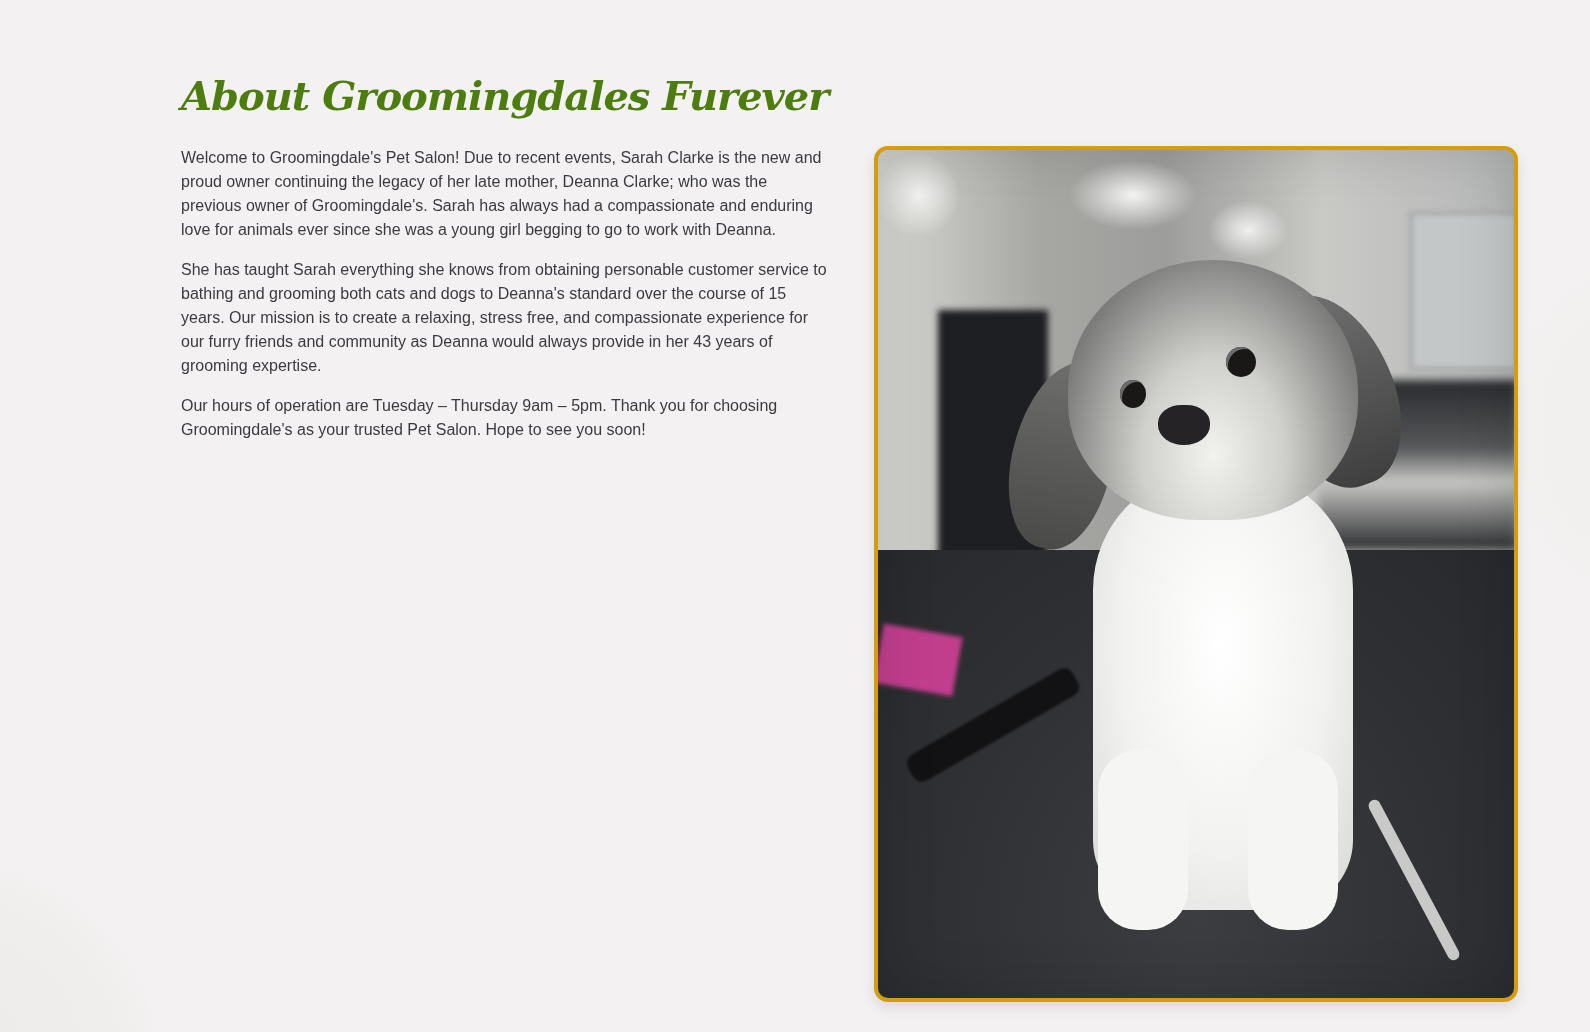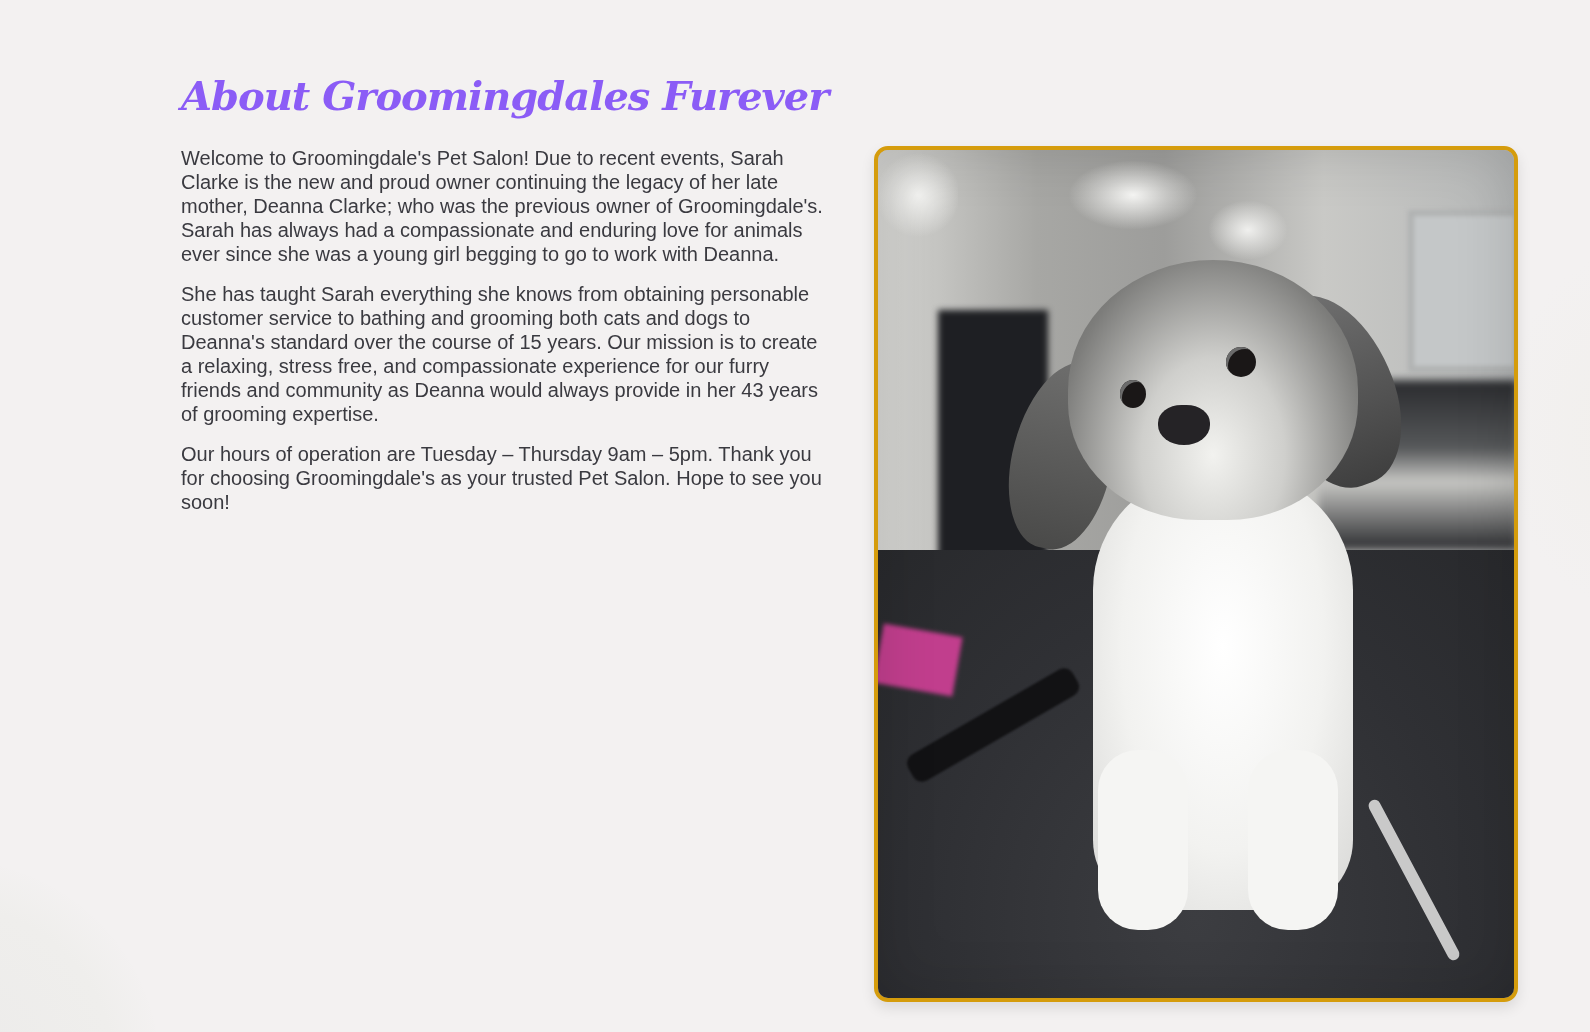--- a/index.html
+++ b/index.html
@@ -13,25 +13,25 @@
     background:radial-gradient(circle, #ecebea 0%, #efeeec 55%, rgba(243,241,241,0) 72%);
   }
   .bg-blob-right {
     position:absolute; left:1500px; top:250px; width:260px; height:360px; border-radius:50%;
     background:radial-gradient(ellipse, #f1efec 0%, rgba(243,241,241,0) 70%);
   }
   .about-section { position:absolute; left:0; top:0; width:1590px; height:1032px; }
   .page-title {
     position:absolute; left:181px; top:72px; margin:0;
     font-family:"DejaVu Serif", serif; font-style:italic; font-weight:bold;
-    font-size:40px; letter-spacing:-1px; color:#8b5cf6; white-space:nowrap;
+    font-size:40px; letter-spacing:-1px; color:#4d7c0f; white-space:nowrap;
   }
   .text-col { position:absolute; left:181px; top:146px; width:650px; }
   .para {
-    margin:0 4px 16px 0; font-size:20px; line-height:24px; color:#3a3a40;
+    margin:0 4px 16px 0; font-size:16px; line-height:24px; color:#3a3a40;
   }
   .photo-frame {
     position:absolute; left:874px; top:146px; width:636px; height:848px;
     border:4px solid #d59c0c; border-radius:14px; overflow:hidden;
     box-shadow:0 6px 14px rgba(0,0,0,0.10);
     background:#bdbdbb;
   }
   .photo { position:absolute; inset:0; }
   .wall { position:absolute; left:0; top:0; width:100%; height:420px;
     background:linear-gradient(90deg,#d6d6d3 0%,#a7a7a4 25%,#9d9d9b 45%,#c9c9c6 70%,#b6b8b8 100%); }

